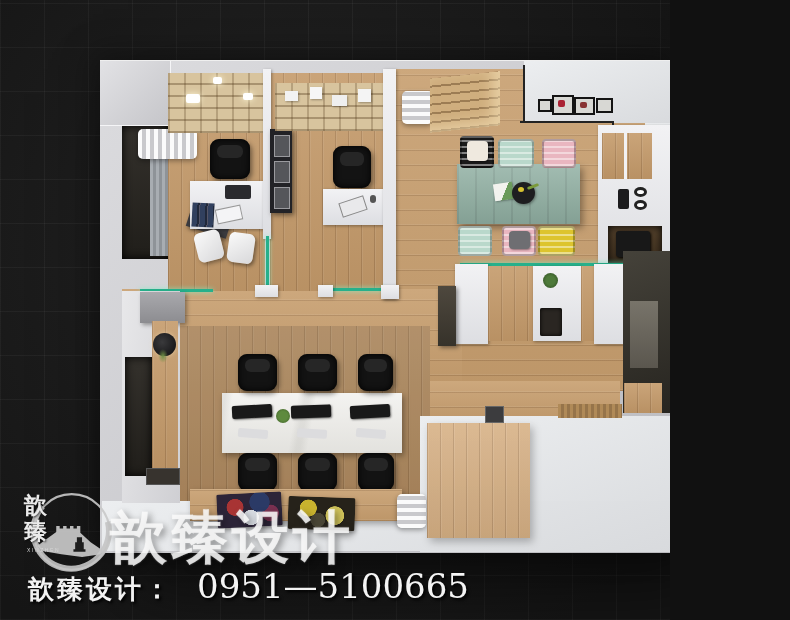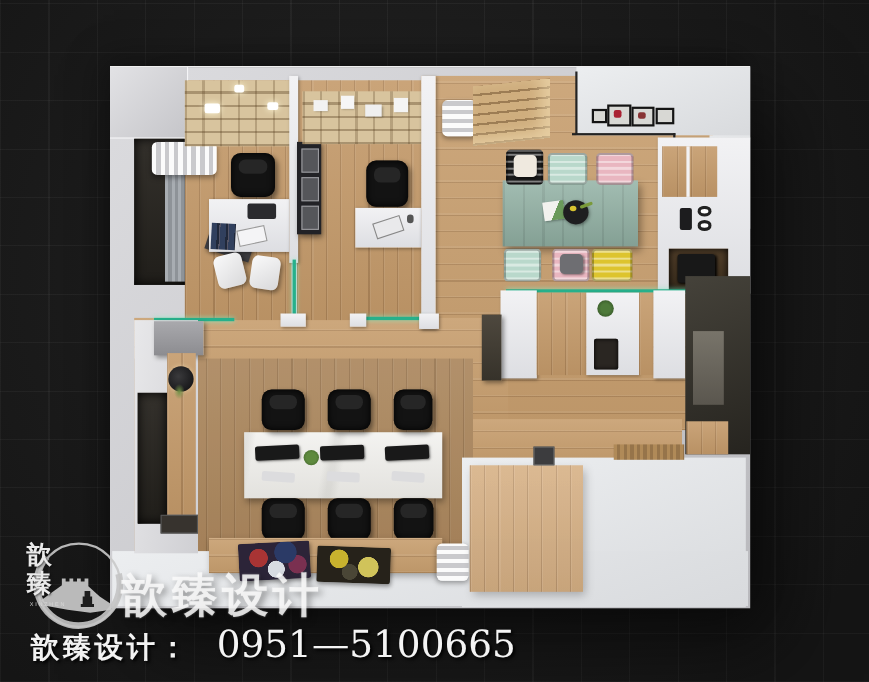--- a/index.html
+++ b/index.html
@@ -1,16 +1,16 @@
 <!DOCTYPE html>
 <html><head>
 <meta charset="utf-8">
 <style>
   html,body{margin:0;padding:0;background:#111;}
-  .stage{position:relative;width:790px;height:620px;overflow:hidden;
+  .stage{position:relative;width:670px;height:620px;overflow:hidden;
     background-color:#1d1d1d;
     background-image:
       radial-gradient(circle at 45% 40%, rgba(255,255,255,0.03), rgba(0,0,0,0.28) 88%),
       repeating-linear-gradient(0deg, rgba(255,255,255,0.05) 0 1px, transparent 1px 44px),
       repeating-linear-gradient(90deg, rgba(255,255,255,0.05) 0 1px, transparent 1px 44px);
     font-family:"Liberation Sans", sans-serif;}
   .abs{position:absolute;}
   
   .plan{position:absolute;left:100px;top:60px;width:582px;height:492px;
     background:linear-gradient(135deg,#dcdcdf 0%,#cbcbcf 55%,#b9b9bd 100%);
@@ -55,22 +55,22 @@
       radial-gradient(circle at 28% 40%, #a83434 0 16%, transparent 17%),
       radial-gradient(circle at 66% 28%, #2b3a66 0 20%, transparent 21%),
       radial-gradient(circle at 52% 72%, #d8dce2 0 18%, transparent 19%),
       radial-gradient(circle at 82% 62%, #7a3050 0 14%, transparent 15%),#2c2438;border-radius:2px;box-shadow:1px 2px 4px rgba(0,0,0,.4);}
   .rug2{background:
       radial-gradient(circle at 30% 35%, #c8b22e 0 16%, transparent 17%),
       radial-gradient(circle at 70% 55%, #d0c35a 0 18%, transparent 19%),
       radial-gradient(circle at 45% 70%, #4a4636 0 16%, transparent 17%),#26221a;border-radius:2px;box-shadow:1px 2px 4px rgba(0,0,0,.4);}
   
   .watermark{position:absolute;left:110px;top:500px;font-family:"DejaVu Serif",serif;font-weight:bold;
-      font-size:42px;letter-spacing:4px;color:rgba(250,250,250,0.82);
-      text-shadow:0 0 2px rgba(255,255,255,0.35), 3px 3px 7px rgba(0,0,0,0.4);white-space:nowrap;margin-top:13px;}
+      font-size:57px;letter-spacing:4px;color:rgba(250,250,250,0.82);
+      text-shadow:0 0 2px rgba(255,255,255,0.35), 3px 3px 7px rgba(0,0,0,0.4);white-space:nowrap;}
   .logo-vtext{position:absolute;left:24px;top:492px;width:27px;font-family:"DejaVu Serif",serif;
       font-weight:bold;font-size:23px;line-height:1.15;color:#eaeaea;word-break:break-all;
       text-shadow:1px 1px 2px rgba(0,0,0,.6);}
   .logo-sub{position:absolute;left:27px;top:547px;font-size:5px;letter-spacing:1.6px;color:#d6d6d6;}
   .hotline{position:absolute;left:28px;top:566px;white-space:nowrap;}
   .hotline .lbl{font-family:"DejaVu Serif",serif;font-weight:bold;font-size:26px;color:#f2f2f2;
       letter-spacing:3px;text-shadow:2px 2px 3px #000;}
   .hotline .num{font-family:"DejaVu Serif",serif;font-size:34px;color:#f4f4f4;margin-left:24px;
       text-shadow:2px 2px 3px #000;}
 </style>

